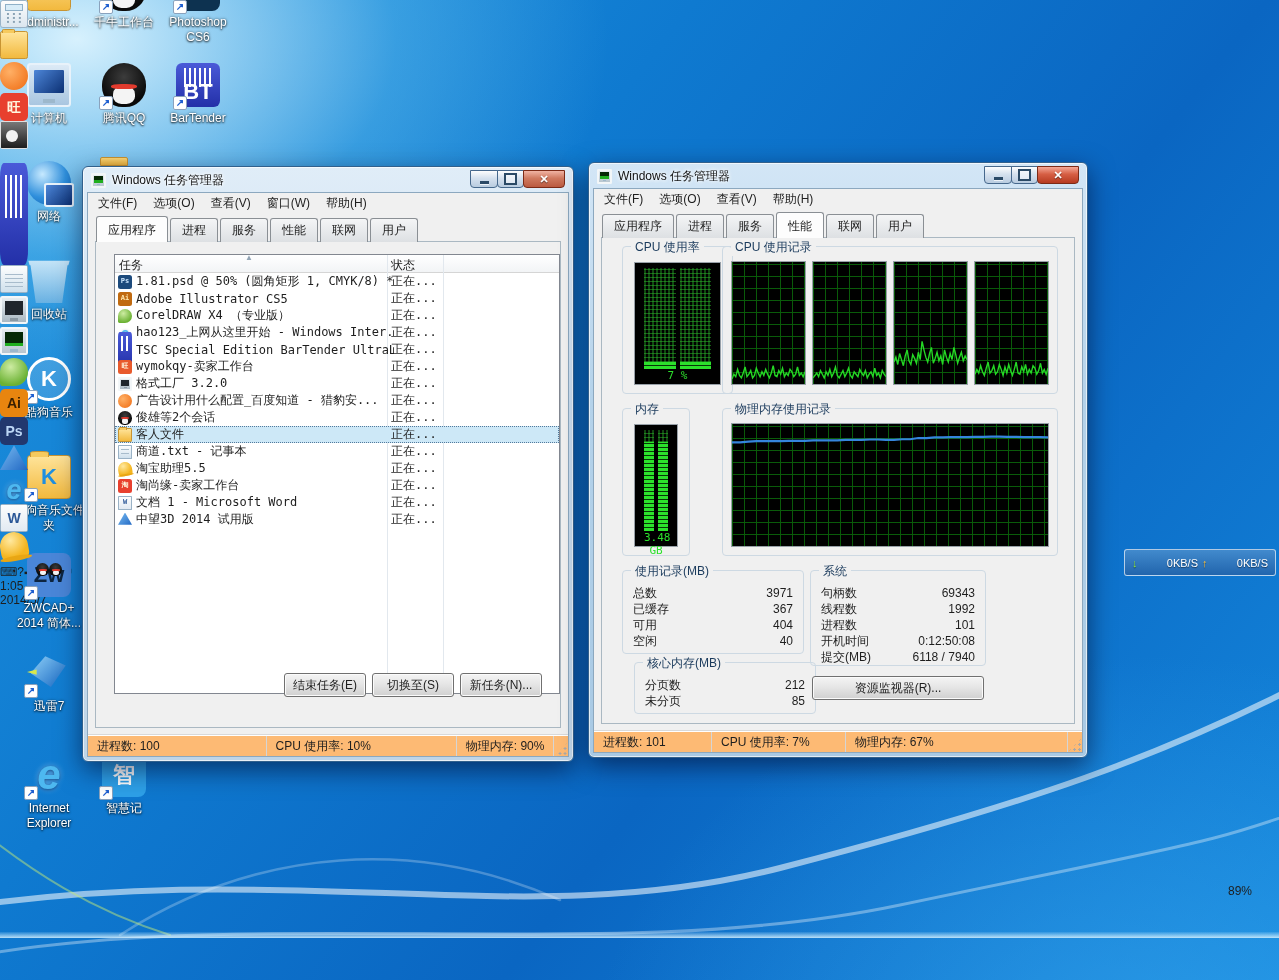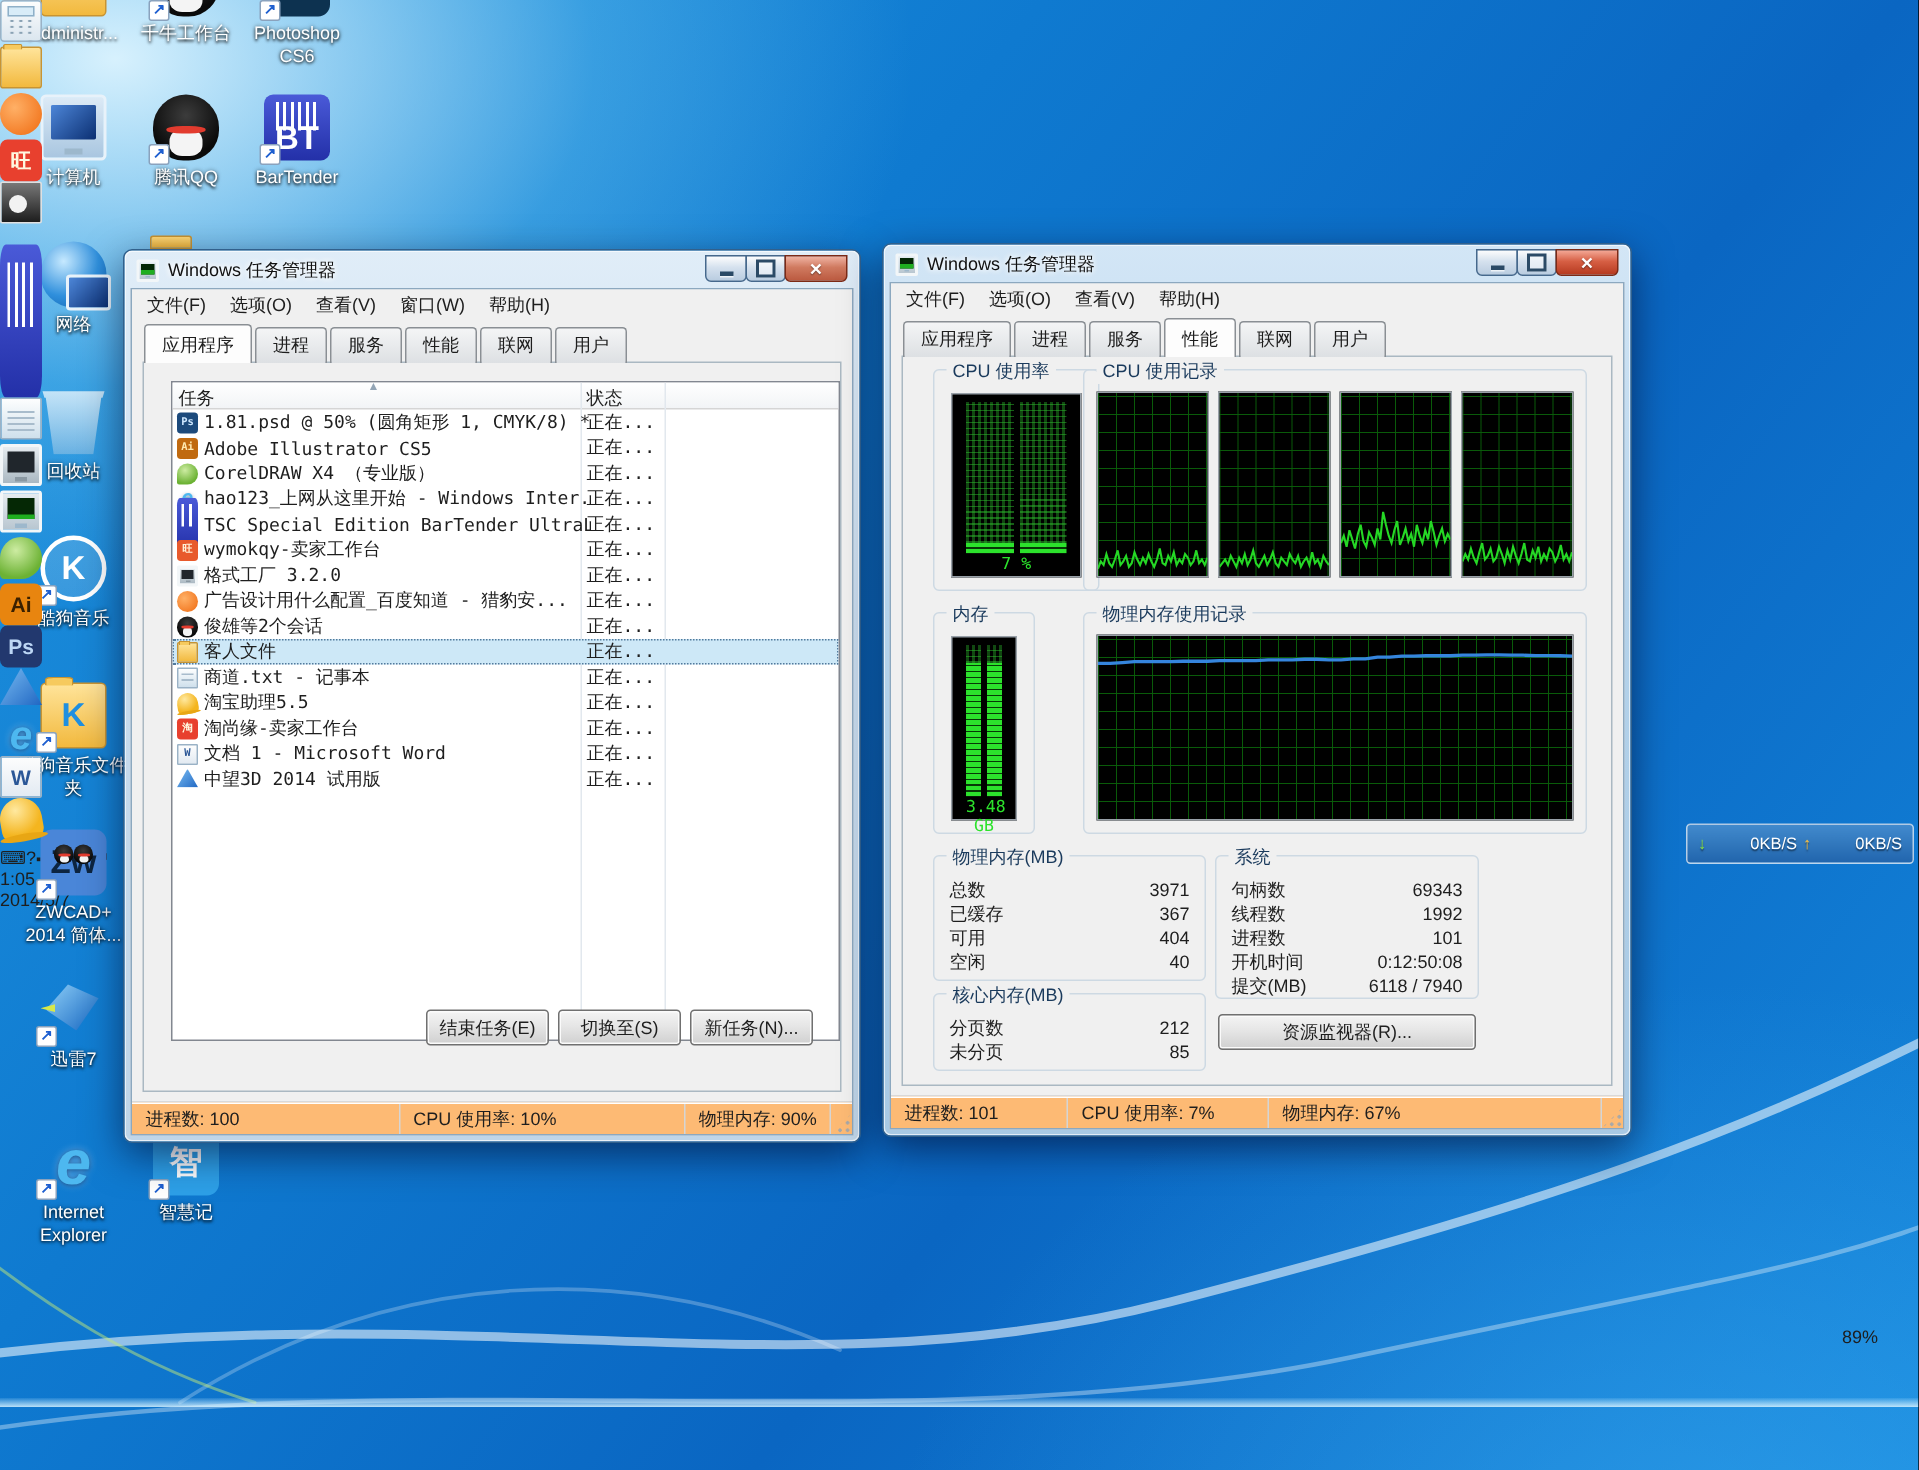--- a/index.html
+++ b/index.html
@@ -533,21 +533,21 @@
             <span class="glabel">物理内存使用记录</span>
             <div class="gbody-graphs" id="g-memh-body">
                 <div class="graph">
                   <svg viewBox="0 0 100 100" preserveAspectRatio="none">
                     <polyline points="0.00,15.00 2.56,15.00 5.13,14.50 7.69,14.00 10.26,14.00 12.82,14.00 15.38,14.00 17.95,13.80 20.51,13.80 23.08,13.80 25.64,13.50 28.21,13.50 30.77,13.50 33.33,13.50 35.90,13.00 38.46,13.00 41.03,13.00 43.59,12.70 46.15,12.70 48.72,13.00 51.28,13.00 53.85,12.50 56.41,12.50 58.97,11.50 61.54,11.50 64.10,11.00 66.67,11.00 69.23,10.80 71.79,10.80 74.36,10.80 76.92,10.50 79.49,10.50 82.05,10.30 84.62,10.30 87.18,10.50 89.74,10.50 92.31,10.70 94.87,10.70 97.44,10.80 100.00,11.00" fill="none" stroke="#3585dd" stroke-width="2.2" vector-effect="non-scaling-stroke"></polyline>
                   </svg>
                 </div>
               </div>
           </div>
           <div class="group" style="left:20px;top:332px;width:182px;height:84px;">
-            <span class="glabel">物理内存(MB)</span>
+            <span class="glabel">使用记录(MB)</span>
             <div class="srows" id="rows-pm">
                 <div class="srow">
                   <span class="slabel">总数</span>
                   <span class="svalue">3971</span>
                 </div>
                 <div class="srow">
                   <span class="slabel">已缓存</span>
                   <span class="svalue">367</span>
                 </div>
                 <div class="srow">
@@ -578,21 +578,21 @@
                 <div class="srow">
                   <span class="slabel">开机时间</span>
                   <span class="svalue">0:12:50:08</span>
                 </div>
                 <div class="srow">
                   <span class="slabel">提交(MB)</span>
                   <span class="svalue">6118 / 7940</span>
                 </div>
               </div>
           </div>
-          <div class="group" style="left:20px;top:424px;width:182px;height:52px;">
+          <div class="group" style="left:32px;top:424px;width:182px;height:52px;">
             <span class="glabel">核心内存(MB)</span>
             <div class="srows" id="rows-kern">
                 <div class="srow">
                   <span class="slabel">分页数</span>
                   <span class="svalue">212</span>
                 </div>
                 <div class="srow">
                   <span class="slabel">未分页</span>
                   <span class="svalue">85</span>
                 </div>

